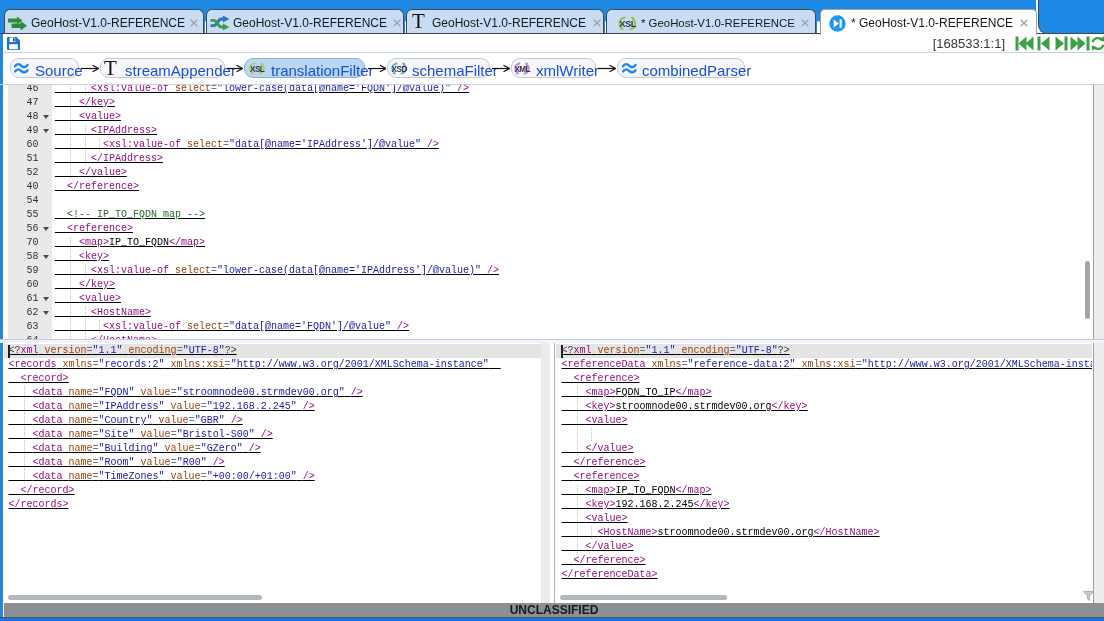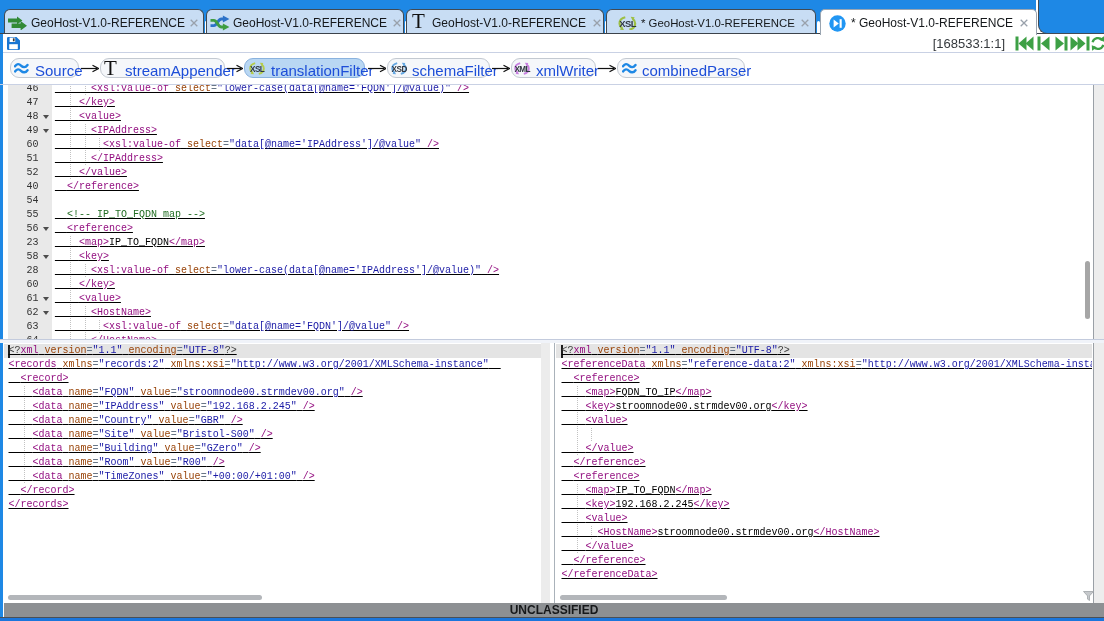--- a/index.html
+++ b/index.html
@@ -196,28 +196,28 @@
 <div class="guide" style="left:67.3px;top:81px;height:14px"></div>
 <div class="ln mono" style="top:81px">    <span class="t">&lt;/value&gt;</span></div>
 <div class="num" style="top:95px">40</div>
 <div class="ln mono" style="top:95px">  <span class="t">&lt;/reference&gt;</span></div>
 <div class="num" style="top:109px">54</div>
 <div class="num" style="top:123px">55</div>
 <div class="ln mono" style="top:123px">  <span class="c">&lt;!-- IP_TO_FQDN map --&gt;</span></div>
 <div class="num" style="top:137px">56</div>
 <div class="fold" style="top:142px"></div>
 <div class="ln mono" style="top:137px">  <span class="t">&lt;reference&gt;</span></div>
-<div class="num" style="top:151px">23</div>
+<div class="num" style="top:151px">70</div>
 <div class="guide" style="left:67.3px;top:151px;height:14px"></div>
 <div class="ln mono" style="top:151px">    <span class="t">&lt;map&gt;</span>IP_TO_FQDN<span class="t">&lt;/map&gt;</span></div>
 <div class="num" style="top:165px">58</div>
 <div class="fold" style="top:170px"></div>
 <div class="guide" style="left:67.3px;top:165px;height:14px"></div>
 <div class="ln mono" style="top:165px">    <span class="t">&lt;key&gt;</span></div>
-<div class="num" style="top:179px">28</div>
+<div class="num" style="top:179px">59</div>
 <div class="guide" style="left:67.3px;top:179px;height:14px"></div>
 <div class="guide" style="left:81.7px;top:179px;height:14px"></div>
 <div class="ln mono" style="top:179px">      <span class="t">&lt;xsl:value-of</span> <span class="a">select</span><span class="o">=</span><span class="s">"lower-case(data[@name='IPAddress']/@value)"</span> <span class="t">/&gt;</span></div>
 <div class="num" style="top:193px">60</div>
 <div class="guide" style="left:67.3px;top:193px;height:14px"></div>
 <div class="ln mono" style="top:193px">    <span class="t">&lt;/key&gt;</span></div>
 <div class="num" style="top:207px">61</div>
 <div class="fold" style="top:212px"></div>
 <div class="guide" style="left:67.3px;top:207px;height:14px"></div>
 <div class="ln mono" style="top:207px">    <span class="t">&lt;value&gt;</span></div>

